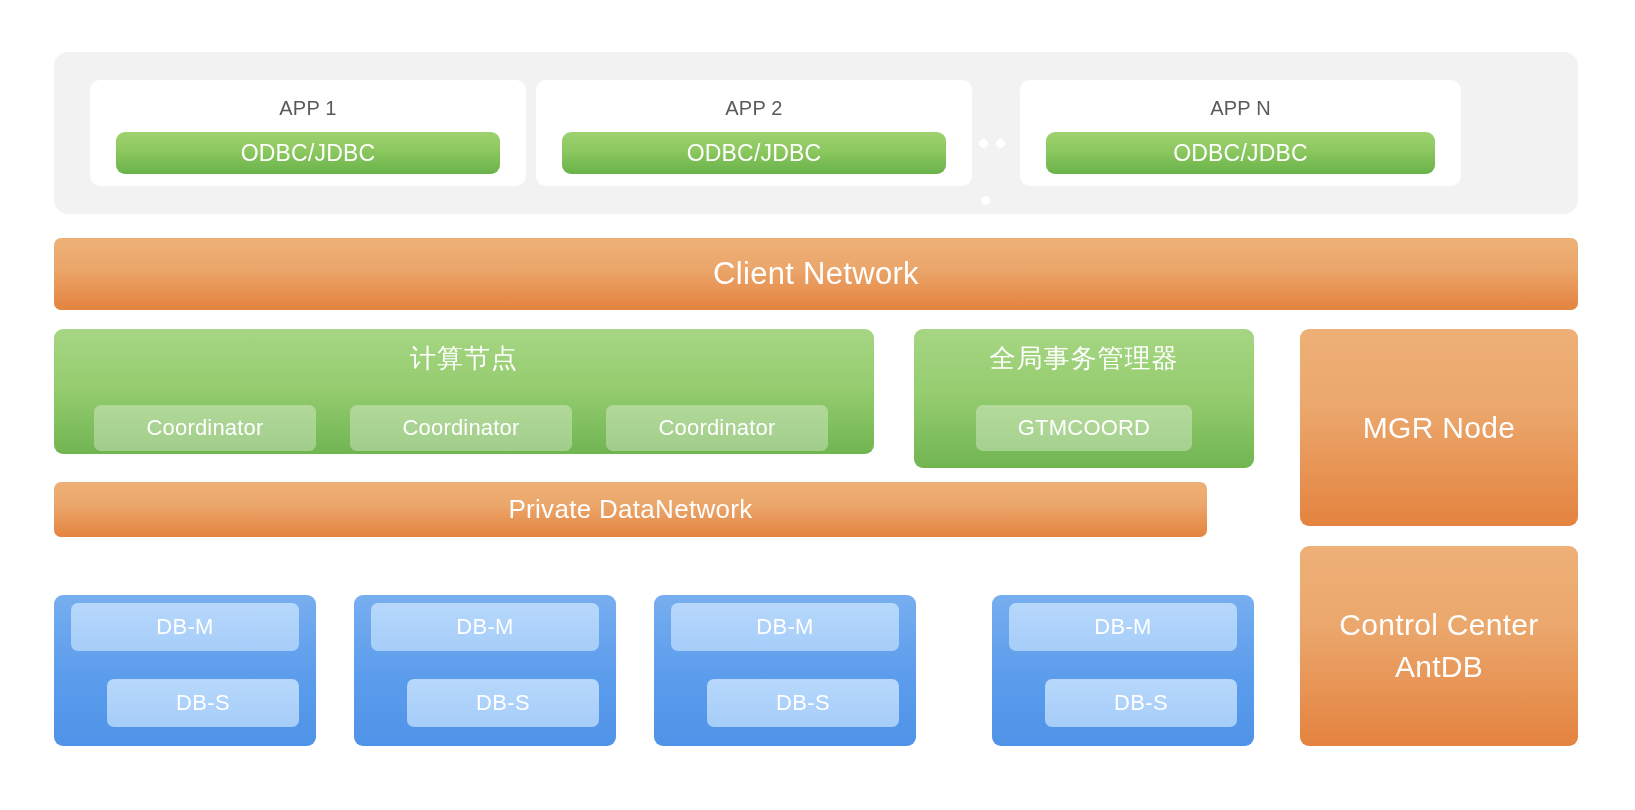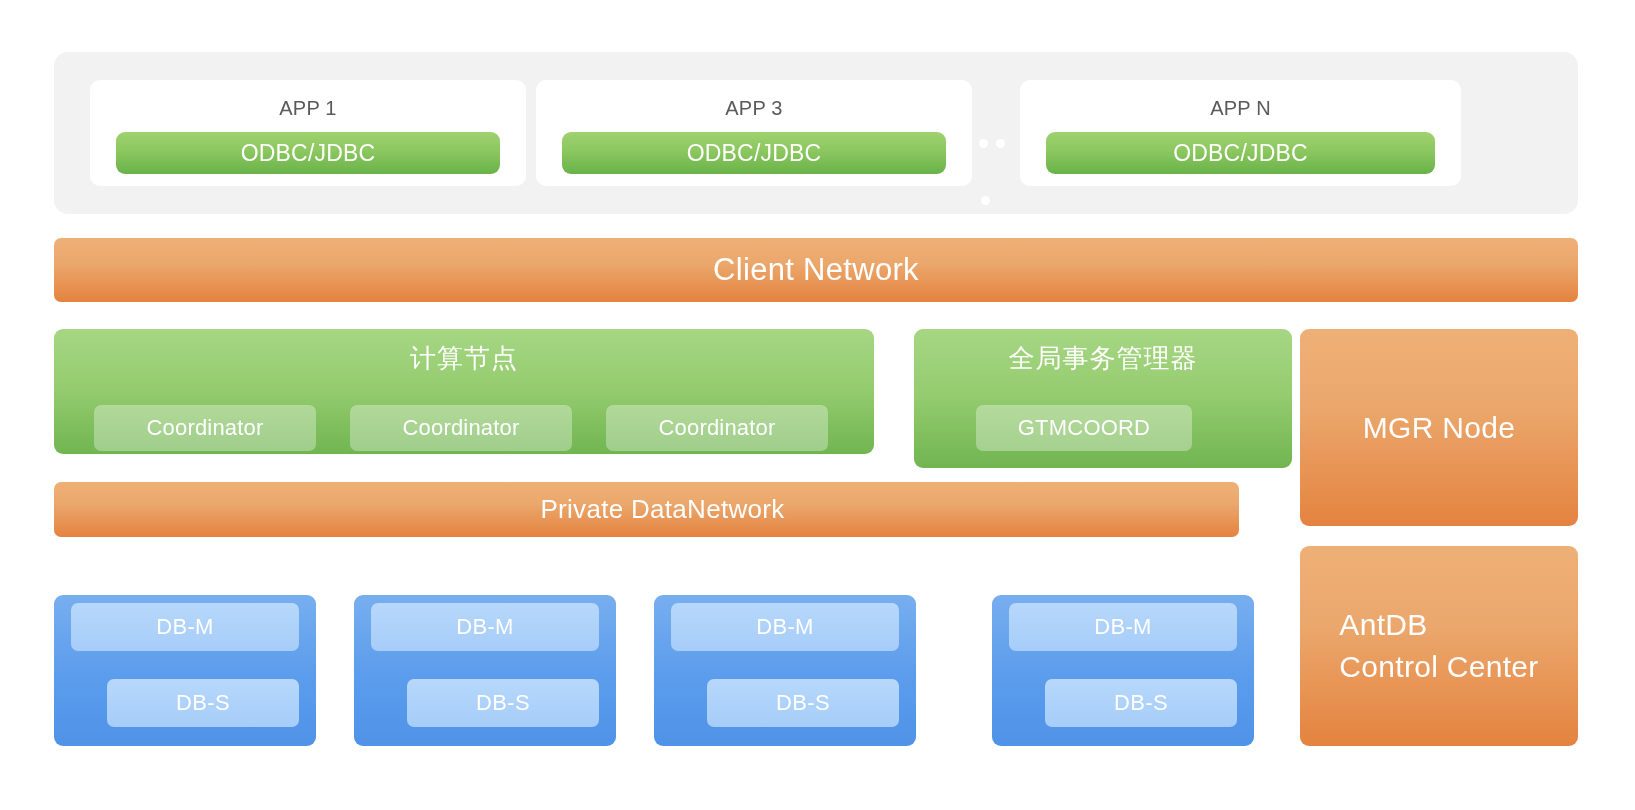--- a/index.html
+++ b/index.html
@@ -89,41 +89,40 @@
     color: #ffffff;
     display: flex;
     align-items: center;
     justify-content: center;
     letter-spacing: 0.3px;
   }
   .client-net {
     left: 54px;
     top: 238px;
     width: 1524px;
-    height: 64px;
+    height: 72px;
     font-size: 31px;
   }
   .private-net {
     left: 54px;
     top: 482px;
     width: 1153px;
     height: 55px;
     font-size: 26px;
-    padding-left: 32px;
   }
 
   
   .green-panel {
     position: absolute;
     border-radius: 9px;
     background: linear-gradient(180deg, #a6d684 0%, #96cd70 45%, #71b551 100%);
     box-sizing: border-box;
   }
   .compute-panel { left: 54px;  top: 329px; width: 820px; height: 125px; }
-  .gtm-panel     { left: 914px; top: 329px; width: 378px; height: 139px; padding-left: 42px; }
+  .gtm-panel     { left: 914px; top: 329px; width: 340px; height: 139px; padding-left: 42px; }
 
   .panel-title {
     position: absolute;
     left: 0; right: 0;
     top: 14px;
     text-align: center;
     color: #ffffff;
     font-size: 26px;
     line-height: 30px;
     letter-spacing: 1px;
@@ -149,20 +148,21 @@
   .side-box {
     position: absolute;
     left: 1300px;
     width: 278px;
     border-radius: 9px;
     background: linear-gradient(180deg, #eeb077 0%, #eba76c 40%, #e4833f 100%);
     color: #ffffff;
     display: flex;
     align-items: center;
     justify-content: center;
+    text-align: center;
     font-size: 30px;
     line-height: 42px;
     letter-spacing: 0.3px;
   }
   .mgr-box  { top: 329px; height: 197px; }
   .acc-box  { top: 546px; height: 200px; }
 
   
   .db-group {
     position: absolute;
@@ -200,21 +200,21 @@
 <div class="canvas">
 
   <div class="app-band">
 
     <div class="app-card app-card-1">
       <div class="app-title">APP 1</div>
       <div class="odbc-chip">ODBC/JDBC</div>
     </div>
 
     <div class="app-card app-card-2">
-      <div class="app-title">APP 3</div>
+      <div class="app-title">APP 2</div>
       <div class="odbc-chip">ODBC/JDBC</div>
     </div>
 
     <div class="app-card app-card-n">
       <div class="app-title">APP N</div>
       <div class="odbc-chip">ODBC/JDBC</div>
     </div>
 
   </div>
 
@@ -233,22 +233,22 @@
 
   <div class="green-panel gtm-panel">
     <div class="panel-title">全局事务管理器</div>
     <div class="sub-chip gtm-chip">GTMCOORD</div>
   </div>
 
   <div class="side-box mgr-box">MGR Node</div>
 
   <div class="side-box acc-box">
     <div>
+      <div>Control Center</div>
       <div>AntDB</div>
-      <div>Control Center</div>
     </div>
   </div>
 
   <div class="netbar private-net">Private DataNetwork</div>
 
   <div class="db-group db-g1">
     <div class="db-chip db-m">DB-M</div>
     <div class="db-chip db-s">DB-S</div>
   </div>
 

